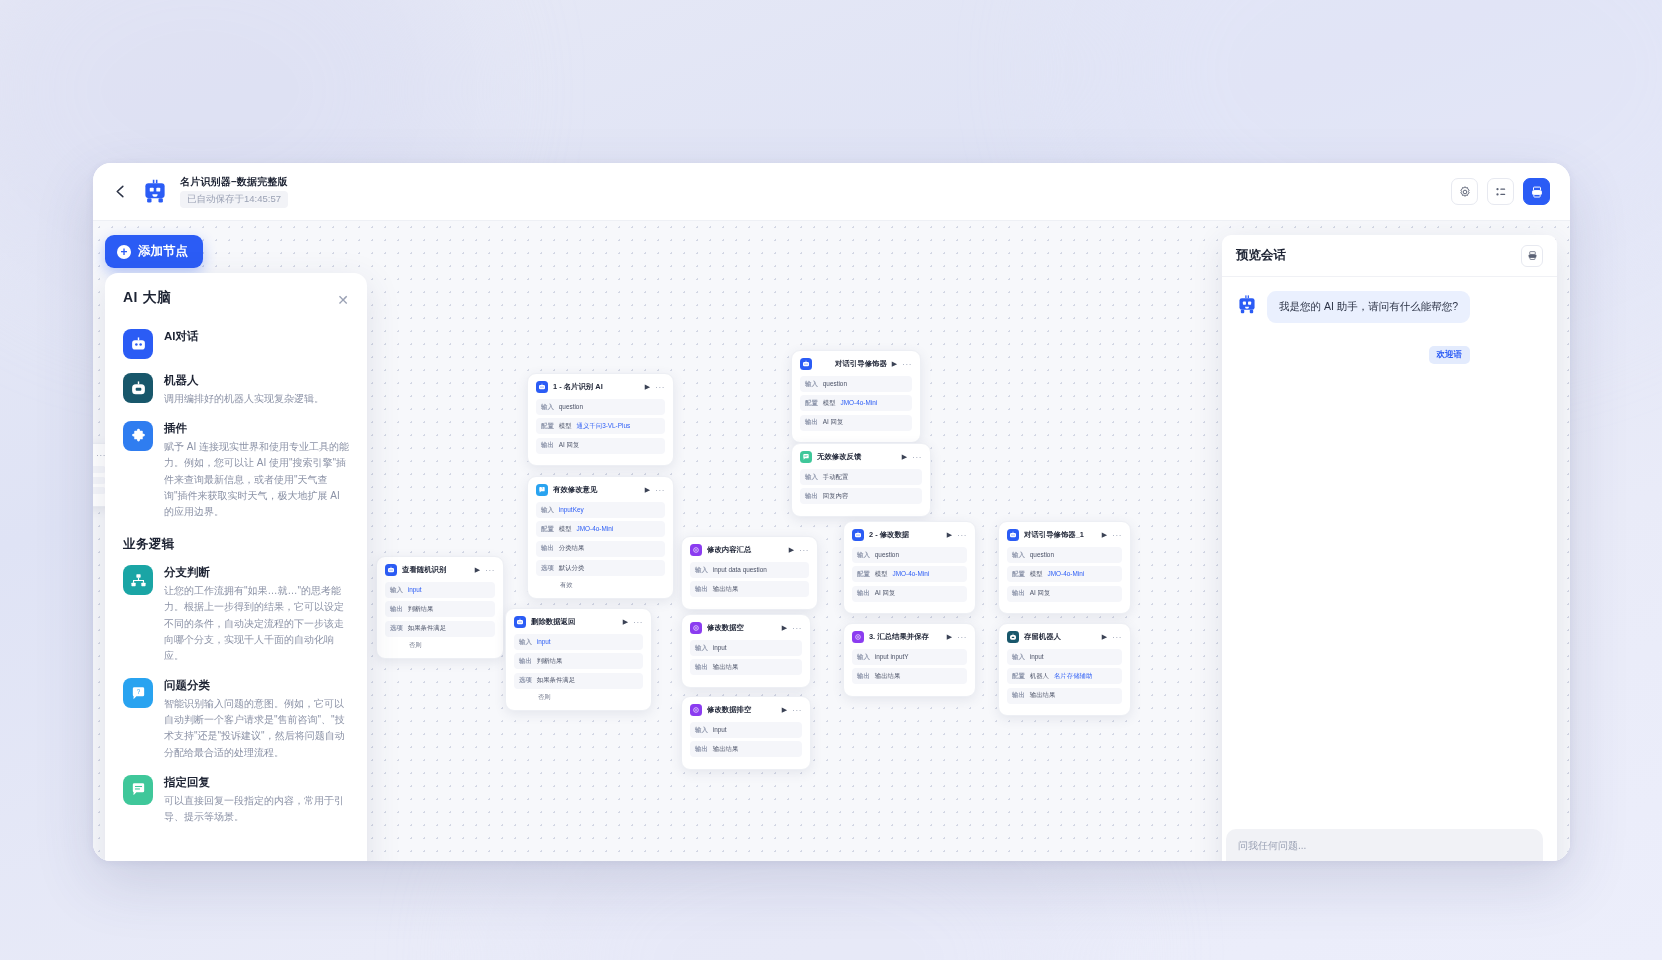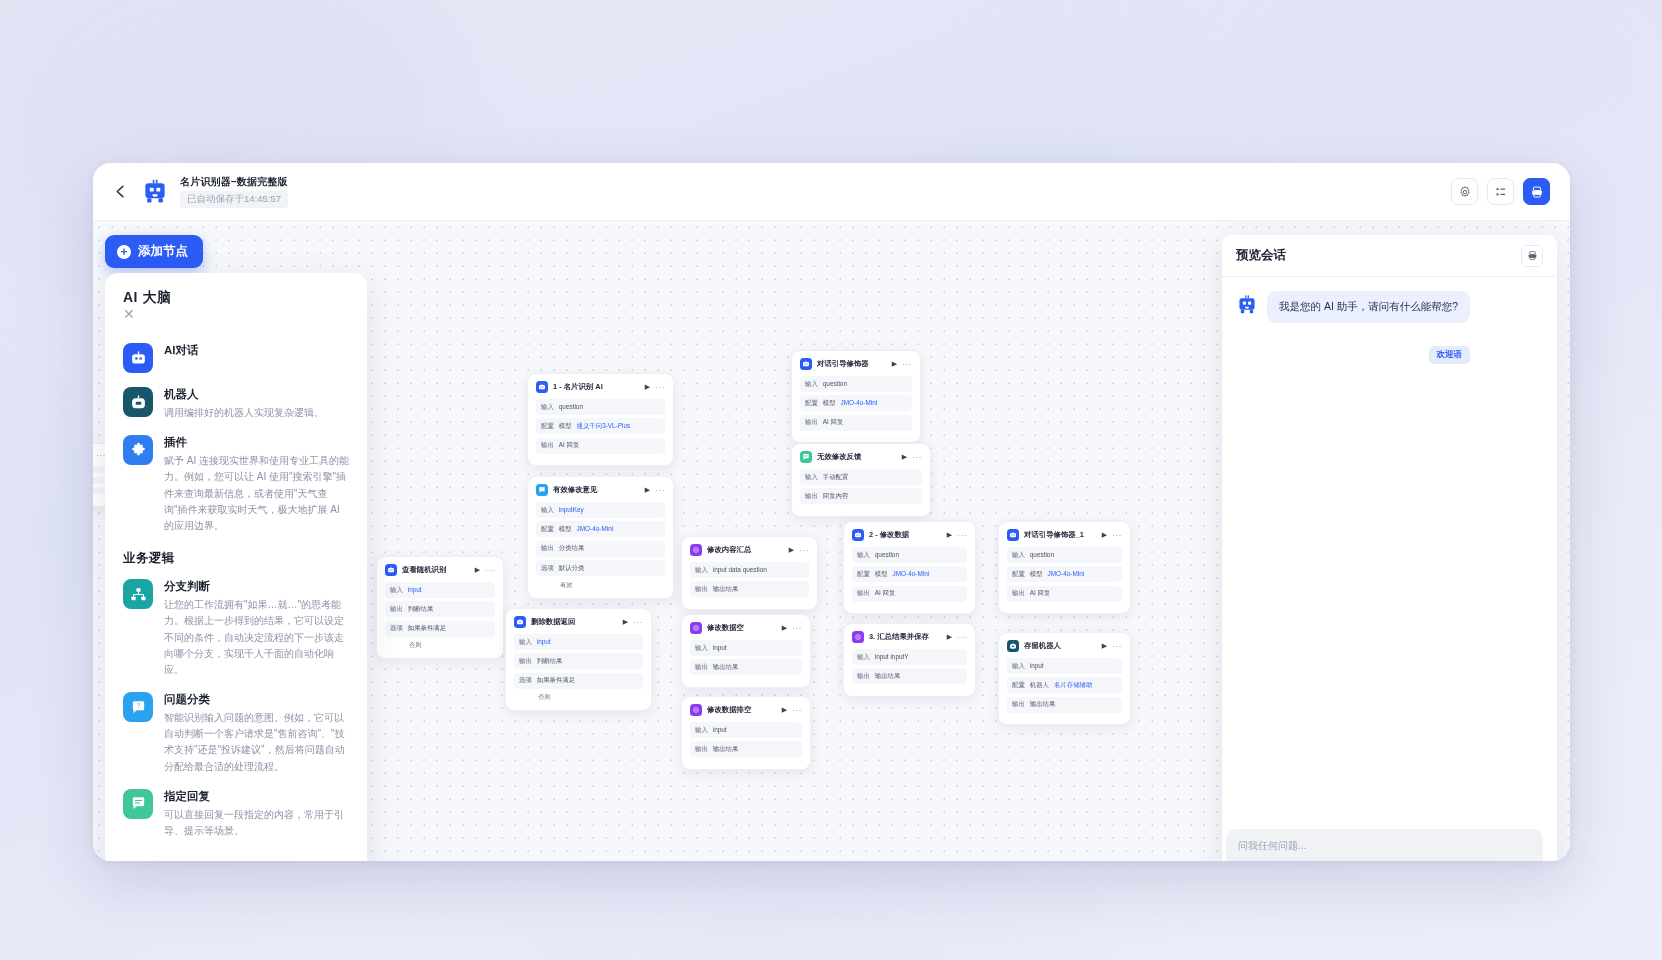--- a/index.html
+++ b/index.html
@@ -93,23 +93,22 @@
   .palette {
     position: absolute; left: 12px; top: 52px; z-index: 30;
     width: 262px; height: 612px;
     background: #fff; border-radius: 13px;
     box-shadow: 0 10px 34px rgba(55,65,110,.13);
     padding: 16px 0 0 0;
     display: flex; flex-direction: column;
     overflow: hidden;
   }
   .palette-head {
-    display: flex; align-items: flex-start; justify-content: space-between;
+    display: flex; align-items: flex-end; justify-content: space-between;
     padding: 0 18px 10px 18px;
-    flex-direction: column;
   }
   .palette-title { font-size: 14px; font-weight: 700; color: #1d2333; letter-spacing: .5px; }
   .palette-close { color: #9aa1b4; cursor: pointer; font-size: 14px; line-height: 1; }
   .palette-scroll { flex: 1; overflow: hidden; padding: 0 18px 14px 18px; }
   .section-title {
     font-size: 12.5px; font-weight: 700; color: #1d2333;
     margin: 16px 0 9px 0; letter-spacing: .4px;
   }
   .pal-item { display: flex; gap: 11px; margin-bottom: 14px; cursor: pointer; margin-top: 12px; }
   .pal-icon {
@@ -440,21 +439,21 @@
             <div class="node-row">
               <span class="row-key">输出</span>
               <span class="row-val">判断结果</span>
             </div>
             <div class="node-row">
               <span class="row-key">选项</span>
               <span class="row-val">如果条件满足</span>
             </div>
             <div class="row-sub">否则</div>
           </div>
-          <div class="node" style="left: 698px; top: 129px; width: 130px;">
+          <div class="node" style="left: 698px; top: 129px; width: 130px; text-align: right;">
             <div class="node-head">
               <span class="node-badge" style="background:#2b5cf5">
                 <svg viewBox="0 0 24 24" fill="#fff" style="width: 8px; height: 8px;">
                   <rect x="3" y="6" width="18" height="13" rx="4"></rect>
                   <circle cx="9" cy="12" r="1.8" fill="#2b5cf5"></circle>
                   <circle cx="15" cy="12" r="1.8" fill="#2b5cf5"></circle>
                   <rect x="11" y="2" width="2" height="4"></rect>
                 </svg>
               </span>
               <span class="node-title">对话引导修饰器</span>
@@ -630,21 +629,21 @@
             </div>
             <div class="node-row">
               <span class="row-key">输入</span>
               <span class="row-val">input  inputY</span>
             </div>
             <div class="node-row">
               <span class="row-key">输出</span>
               <span class="row-val">输出结果</span>
             </div>
           </div>
-          <div class="node" style="left: 905px; top: 411px; width: 133px;">
+          <div class="node" style="left: 905px; top: 402px; width: 133px;">
             <div class="node-head">
               <span class="node-badge" style="background:#18576b">
                 <svg viewBox="0 0 24 24" fill="#fff" style="width: 8px; height: 8px;">
                   <rect x="3" y="6" width="18" height="14" rx="5"></rect>
                   <rect x="8" y="11" width="8" height="4" rx="1.4" fill="#18576b"></rect>
                   <rect x="11" y="2" width="2" height="4"></rect>
                 </svg>
               </span>
               <span class="node-title">存留机器人</span>
               <span class="node-run">▶</span>

